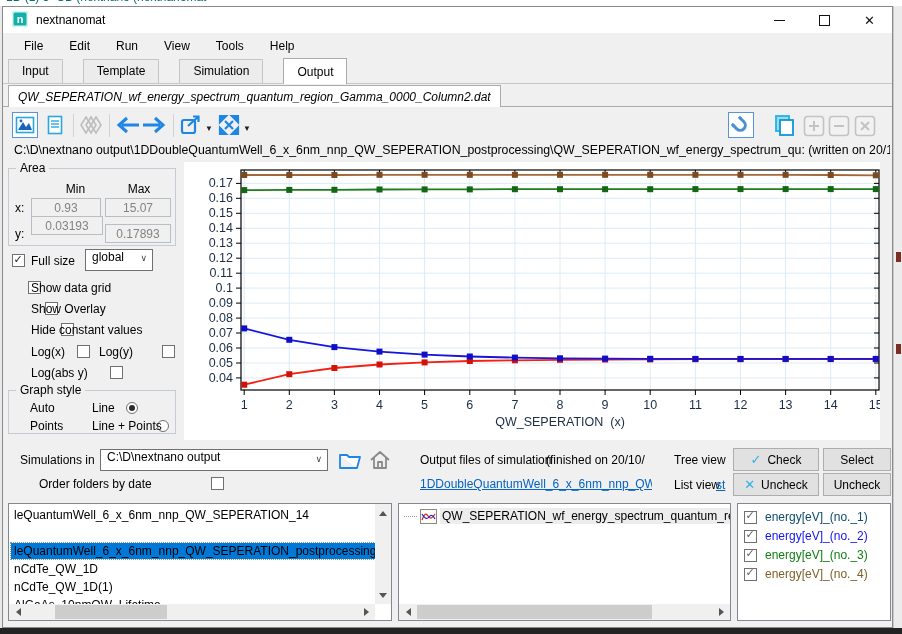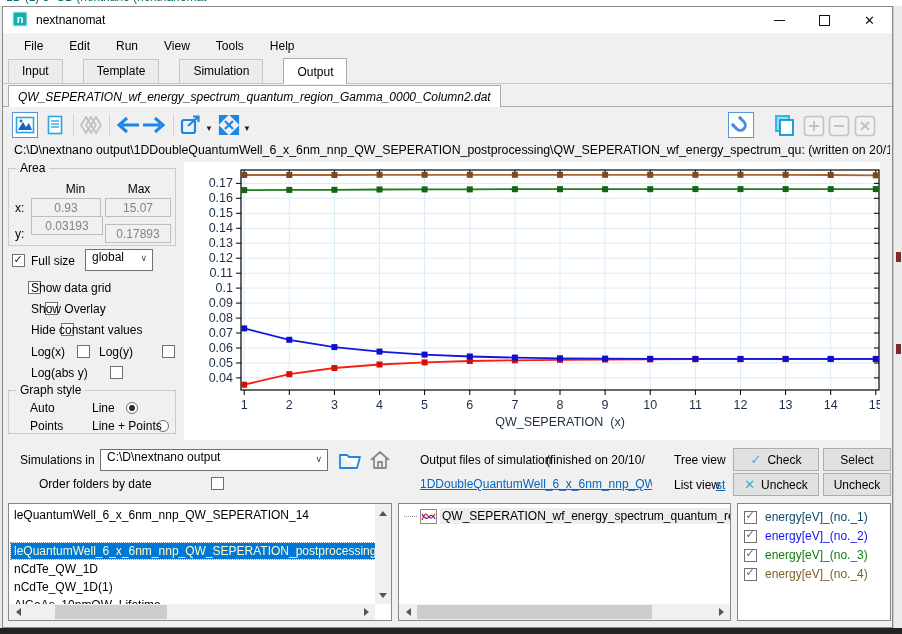--- a/index.html
+++ b/index.html
@@ -61,21 +61,21 @@
 
   
   .chart-panel{left:184px;top:162px;width:696px;height:278px;background:#fff;}
 
   
   .btn{background:#e1e1e1;border:1px solid #adadad;box-sizing:border-box;display:flex;align-items:center;justify-content:center;font-size:12px;}
   .btn .ico{margin-right:6px;font-weight:bold;color:#29b2e8;font-size:13px;}
   .link{color:#0563c1;text-decoration:underline;white-space:nowrap;}
   .listbox{background:#fff;border:1px solid #828790;box-sizing:border-box;overflow:hidden;}
   .lrow{position:absolute;left:2px;white-space:nowrap;padding:1px 3px;}
-  .lrow.sel{background:#0078d7;color:#fef9c3;outline:1px dotted #9a9a9a;}
+  .lrow.sel{background:#0078d7;color:#000000;outline:1px dotted #9a9a9a;}
   .scroll-v{position:absolute;right:0;top:0;width:16px;bottom:16px;background:#f0f0f0;}
   .scroll-h{position:absolute;left:0;bottom:0;height:16px;right:16px;background:#f0f0f0;}
   .scroll-h.full{right:0;}
   .sbtn{position:absolute;width:16px;height:16px;display:flex;align-items:center;justify-content:center;}
   .thumb{position:absolute;background:#cdcdcd;}
   .tri{width:0;height:0;border:4px solid transparent;}
   .t-up{border-bottom:5px solid #555;margin-top:-2px;}
   .t-dn{border-top:5px solid #555;margin-bottom:-2px;}
   .t-lf{border-right:5px solid #555;margin-left:-2px;}
   .t-rt{border-left:5px solid #555;margin-right:-2px;}

